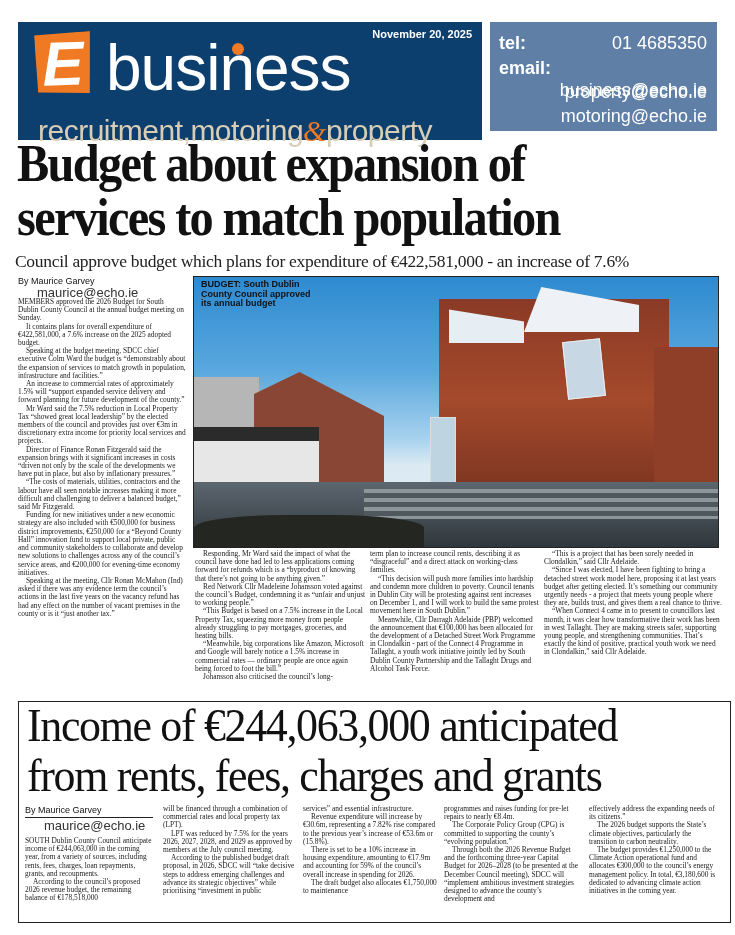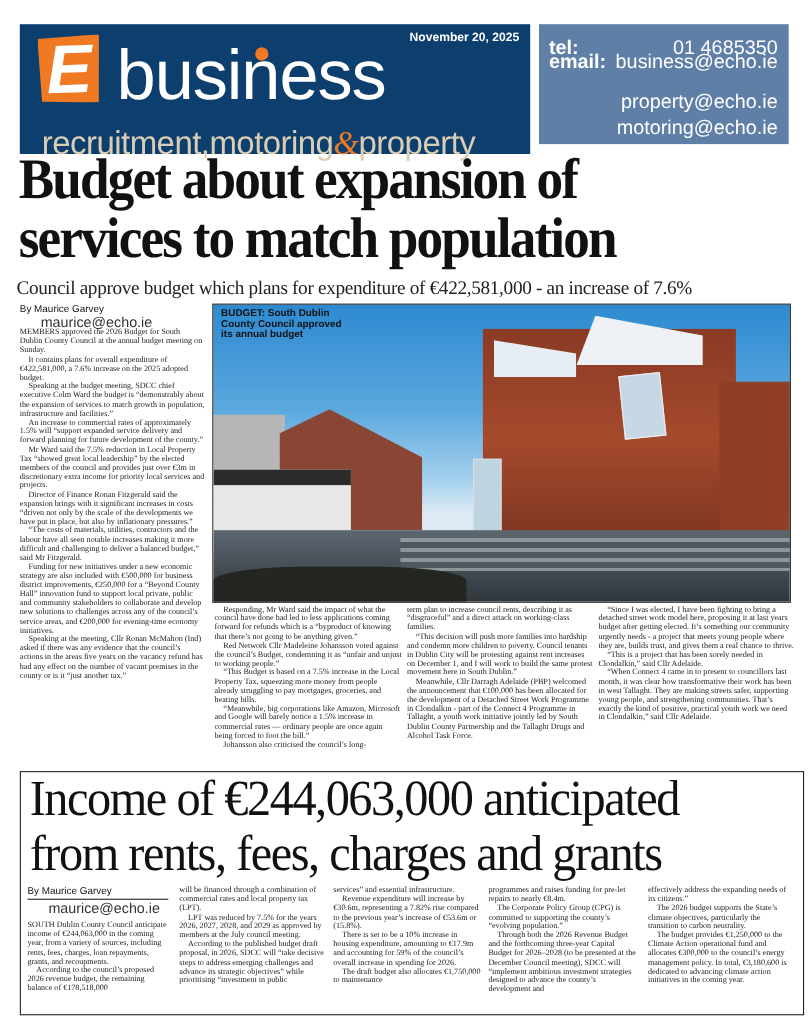--- a/index.html
+++ b/index.html
@@ -67,21 +67,21 @@
     <span>recruitment,motoring</span><span class="amp">&amp;</span><span>property</span>
   </div>
   <div class="issue-date">November 20, 2025</div>
 </div>
 
 <div class="contact">
   <div class="contact-row" style="top:10px;">
     <span class="lbl">tel:</span>
     <span class="val">01 4685350</span>
   </div>
-  <div class="contact-row" style="top:23px;">
+  <div class="contact-row" style="top:35px;flex-direction:column;">
     <span class="lbl">email:</span>
     <span class="val">business@echo.ie</span>
   </div>
   <div class="contact-row" style="top:59px;">
     <span class="val">property@echo.ie</span>
   </div>
   <div class="contact-row" style="top:83px;">
     <span class="val">motoring@echo.ie</span>
   </div>
 </div>
@@ -97,21 +97,21 @@
   <div class="byline-email">maurice@echo.ie</div>
   <div class="col-text">
     <p class="first">MEMBERS approved the 2026 Budget for South Dublin County Council at the annual budget meeting on Sunday.</p>
     <p>It contains plans for overall expenditure of €422,581,000, a 7.6% increase on the 2025 adopted budget.</p>
     <p>Speaking at the budget meeting, SDCC chief executive Colm Ward the budget is “demonstrably about the expansion of services to match growth in population, infrastructure and facilities.”</p>
     <p>An increase to commercial rates of approximately 1.5% will “support expanded service delivery and forward planning for future development of the county.”</p>
     <p>Mr Ward said the 7.5% reduction in Local Property Tax “showed great local leadership” by the elected members of the council and provides just over €3m in discretionary extra income for priority local services and projects.</p>
     <p>Director of Finance Ronan Fitzgerald said the expansion brings with it significant increases in costs “driven not only by the scale of the developments we have put in place, but also by inflationary pressures.”</p>
     <p>“The costs of materials, utilities, contractors and the labour have all seen notable increases making it more difficult and challenging to deliver a balanced budget,” said Mr Fitzgerald.</p>
     <p>Funding for new initiatives under a new economic strategy are also included with €500,000 for business district improvements, €250,000 for a “Beyond County Hall” innovation fund to support local private, public and community stakeholders to collaborate and develop new solutions to challenges across any of the council’s service areas, and €200,000 for evening-time economy initiatives.</p>
-    <p>Speaking at the meeting, Cllr Ronan McMahon (Ind) asked if there was any evidence that the council’s actions in the areas five years on the vacancy refund has had any effect on the number of vacant premises in the county or is it “just another tax.”</p>
+    <p>Speaking at the meeting, Cllr Ronan McMahon (Ind) asked if there was any evidence term the council’s actions in the last five years on the vacancy refund has had any effect on the number of vacant premises in the county or is it “just another tax.”</p>
   </div>
 </div>
 
 <div class="photo">
   <div class="photo-caption">
     <div>BUDGET: South Dublin</div>
     <div>County Council approved</div>
     <div>its annual budget</div>
   </div>
   <div class="bld-far"></div>
@@ -134,22 +134,22 @@
   <p>“This Budget is based on a 7.5% increase in the Local Property Tax, squeezing more money from people already struggling to pay mortgages, groceries, and heating bills.</p>
   <p>“Meanwhile, big corporations like Amazon, Microsoft and Google will barely notice a 1.5% increase in commercial rates — ordinary people are once again being forced to foot the bill.”</p>
   <p>Johansson also criticised the council’s long-</p>
 </div>
 <div class="article1-cols a1c3 col-text">
   <p class="first">term plan to increase council rents, describing it as “disgraceful” and a direct attack on working-class families.</p>
   <p>“This decision will push more families into hardship and condemn more children to poverty. Council tenants in Dublin City will be protesting against rent increases on December 1, and I will work to build the same protest movement here in South Dublin.”</p>
   <p>Meanwhile, Cllr Darragh Adelaide (PBP) welcomed the announcement that €100,000 has been allocated for the development of a Detached Street Work Programme in Clondalkin - part of the Connect 4 Programme in Tallaght, a youth work initiative jointly led by South Dublin County Partnership and the Tallaght Drugs and Alcohol Task Force.</p>
 </div>
 <div class="article1-cols a1c4 col-text">
+  <p>“This is a project that has been sorely needed in Clondalkin,” said Cllr Adelaide.</p>
   <p>“Since I was elected, I have been fighting to bring a detached street work model here, proposing it at last years budget after getting elected. It’s something our community urgently needs - a project that meets young people where they are, builds trust, and gives them a real chance to thrive.</p>
-  <p>“This is a project that has been sorely needed in Clondalkin,” said Cllr Adelaide.</p>
   <p>“When Connect 4 came in to present to councillors last month, it was clear how transformative their work has been in west Tallaght. They are making streets safer, supporting young people, and strengthening communities. That’s exactly the kind of positive, practical youth work we need in Clondalkin,” said Cllr Adelaide.</p>
 </div>
 
 <div class="box2">
   <div class="headline2">
     <div>Income of €244,063,000 anticipated</div>
     <div style="margin-top:6px;">from rents, fees, charges and grants</div>
   </div>
 
   <div class="a2c a2c1">

